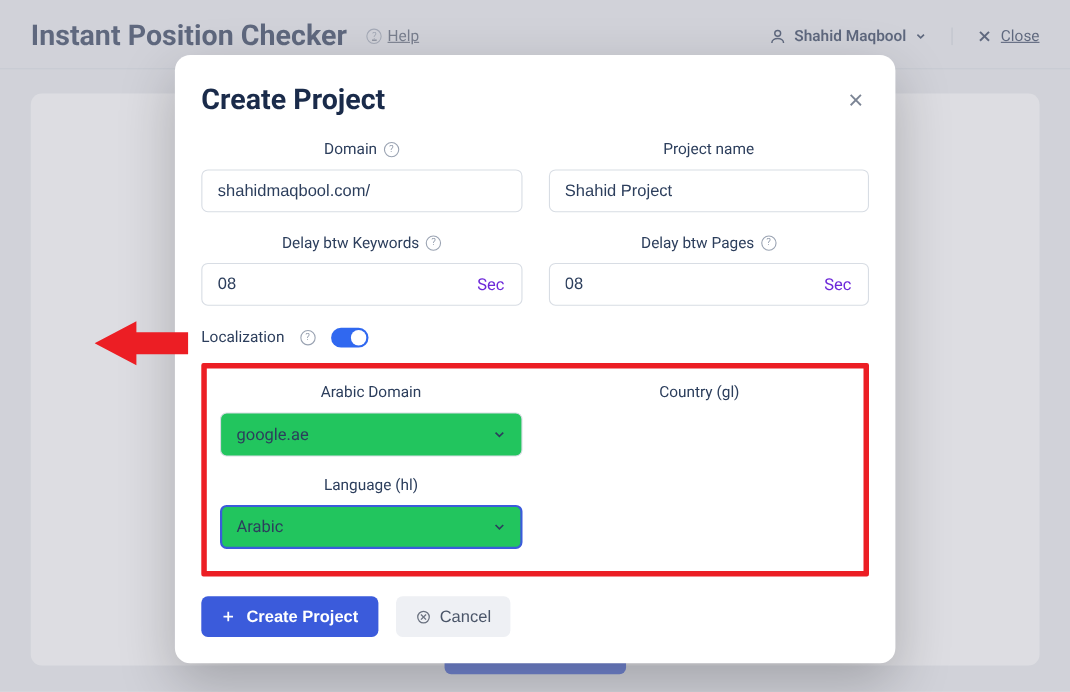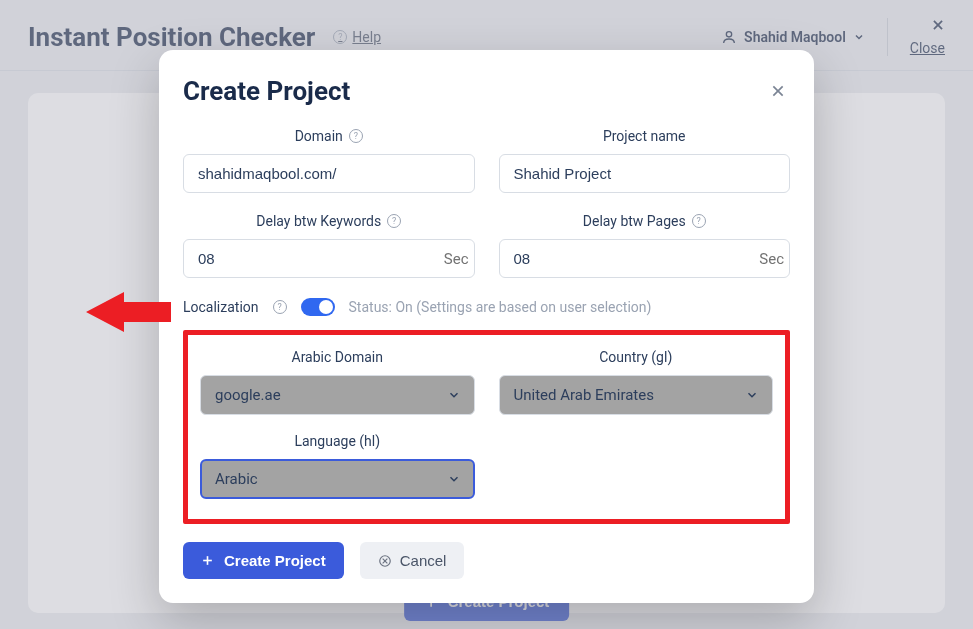--- a/index.html
+++ b/index.html
@@ -45,29 +45,28 @@
     align-items: center;
     gap: 7px;
     color: #1a2b4a;
     font-weight: 600;
     font-size: 14px;
     margin-right: 22px;
     cursor: pointer;
   }
   .close-link {
     display: flex;
-    align-items: flex-end;
+    align-items: center;
     gap: 8px;
     color: #1a2b4a;
     font-size: 14px;
     text-decoration: underline;
     cursor: pointer;
     padding-left: 22px;
     border-left: 1px solid #c9ced6;
-    flex-direction: column;
   }
   .content-card {
     margin: 22px 28px;
     background: #fff;
     border-radius: 10px;
     height: 520px;
     position: relative;
   }
   .bottom-create {
     position: absolute;
@@ -146,24 +145,24 @@
     border-radius: 6px;
     padding: 10px 14px;
     font-size: 15px;
     color: #2c3e5c;
     background: #fff;
     outline: none;
   }
   .unit-wrap { position: relative; }
   .unit {
     position: absolute;
-    right: 6px;
+    right: 16px;
     top: 50%;
     transform: translateY(-50%);
-    color: #737373;
+    color: #6d28d9;
     font-size: 15px;
   }
   .loc-row {
     display: flex;
     align-items: center;
     gap: 14px;
     margin-bottom: 14px;
   }
   .toggle {
     width: 34px; height: 18px;
@@ -193,21 +192,21 @@
   .select-wrap {
     position: relative;
   }
   .select {
     width: 100%;
     border: 1px solid #d8dde4;
     border-radius: 6px;
     padding: 10px 36px 10px 14px;
     font-size: 15px;
     color: #2c3e5c;
-    background: #a3a3a3;
+    background: #22c55e;
     cursor: pointer;
     display: flex;
     align-items: center;
   }
   .select.active {
     border: 2px solid #3b5bdb;
     padding: 9px 35px 9px 13px;
   }
   .chev {
     position: absolute;
@@ -344,49 +343,40 @@
         <input class="text-input" value="08" style="">
         <span class="unit">Sec</span>
       </div>
     </div>
   </div>
 
   <div class="loc-row">
     <span style="font-size:14px;color:#2c3e5c;">Localization</span>
     <span class="help-circle">?</span>
     <div class="toggle"></div>
-    <span class="status-text">Status: On (Settings are based on user selection)</span>
   </div>
 
   <div class="red-box">
     <div class="grid2" style="margin-bottom:18px;">
       <div>
         <div class="field-label">
           <span>Arabic Domain</span>
         </div>
         <div class="select-wrap">
           <div class="select">
             <span>google.ae</span>
           </div>
           <svg class="chev" width="14" height="14" viewBox="0 0 24 24" fill="none" stroke="#2c3e5c" stroke-width="2.5">
               <polyline points="6 9 12 15 18 9"></polyline>
             </svg>
         </div>
       </div>
       <div>
         <div class="field-label">
           <span>Country (gl)</span>
-        </div>
-        <div class="select-wrap">
-          <div class="select">
-            <span>United Arab Emirates</span>
-          </div>
-          <svg class="chev" width="14" height="14" viewBox="0 0 24 24" fill="none" stroke="#2c3e5c" stroke-width="2.5">
-              <polyline points="6 9 12 15 18 9"></polyline>
-            </svg>
         </div>
       </div>
     </div>
     <div class="grid2" style="margin-bottom:0;">
       <div>
         <div class="field-label">
           <span>Language (hl)</span>
         </div>
         <div class="select-wrap">
           <div class="select active">

